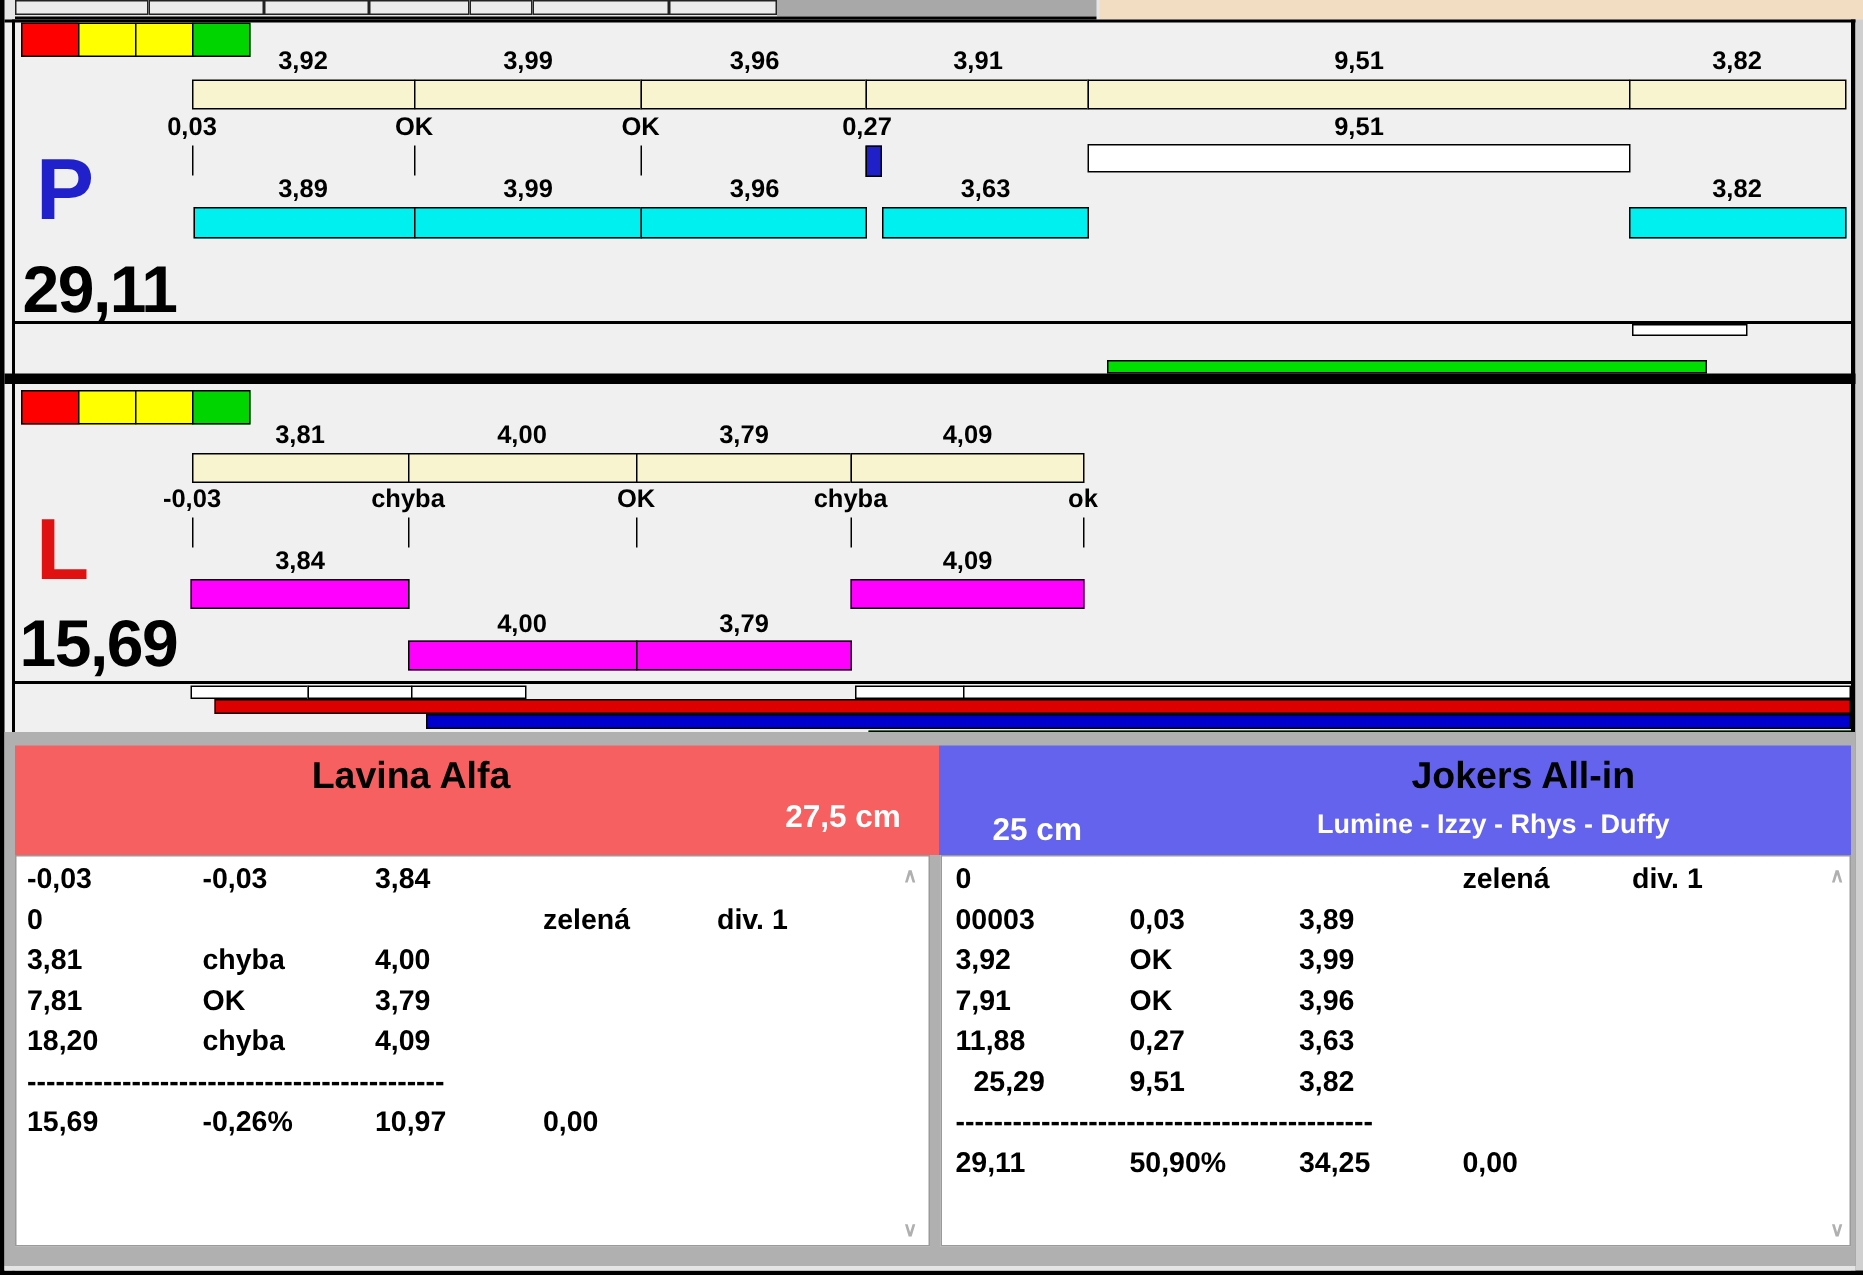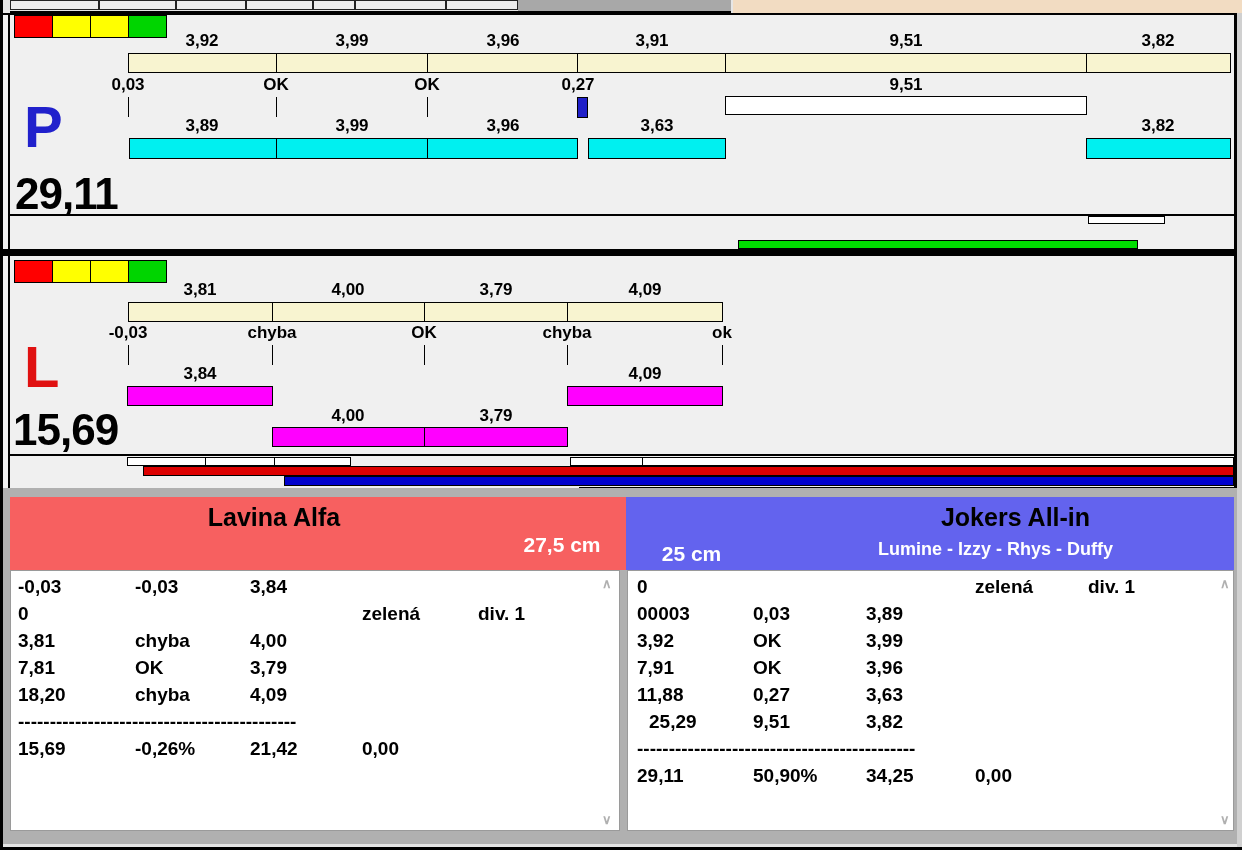--- a/index.html
+++ b/index.html
@@ -169,21 +169,21 @@
       <div class="cell" style="left: 250px; top: 630px;">4,00</div>
       <div class="cell" style="left: 18px; top: 657px;">7,81</div>
       <div class="cell" style="left: 135px; top: 657px;">OK</div>
       <div class="cell" style="left: 250px; top: 657px;">3,79</div>
       <div class="cell" style="left: 18px; top: 684px;">18,20</div>
       <div class="cell" style="left: 135px; top: 684px;">chyba</div>
       <div class="cell" style="left: 250px; top: 684px;">4,09</div>
       <div class="cell" style="left: 18px; top: 711px;">--------------------------------------------</div>
       <div class="cell" style="left: 18px; top: 738px;">15,69</div>
       <div class="cell" style="left: 135px; top: 738px;">-0,26%</div>
-      <div class="cell" style="left: 250px; top: 738px;">21,42</div>
+      <div class="cell" style="left: 250px; top: 738px;">10,97</div>
       <div class="cell" style="left: 362px; top: 738px;">0,00</div>
       <div class="cell" style="left: 637px; top: 576px;">0</div>
       <div class="cell" style="left: 975px; top: 576px;">zelená</div>
       <div class="cell" style="left: 1088px; top: 576px;">div. 1</div>
       <div class="cell" style="left: 637px; top: 603px;">00003</div>
       <div class="cell" style="left: 753px; top: 603px;">0,03</div>
       <div class="cell" style="left: 866px; top: 603px;">3,89</div>
       <div class="cell" style="left: 637px; top: 630px;">3,92</div>
       <div class="cell" style="left: 753px; top: 630px;">OK</div>
       <div class="cell" style="left: 866px; top: 630px;">3,99</div>

